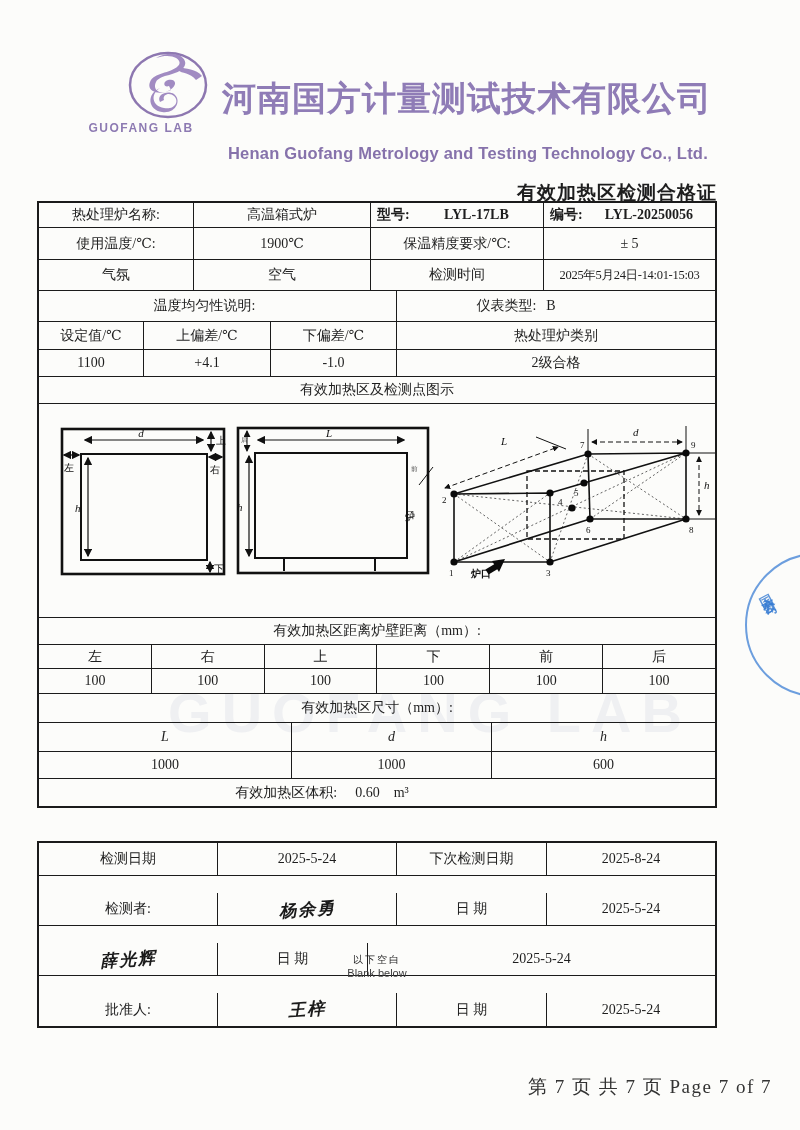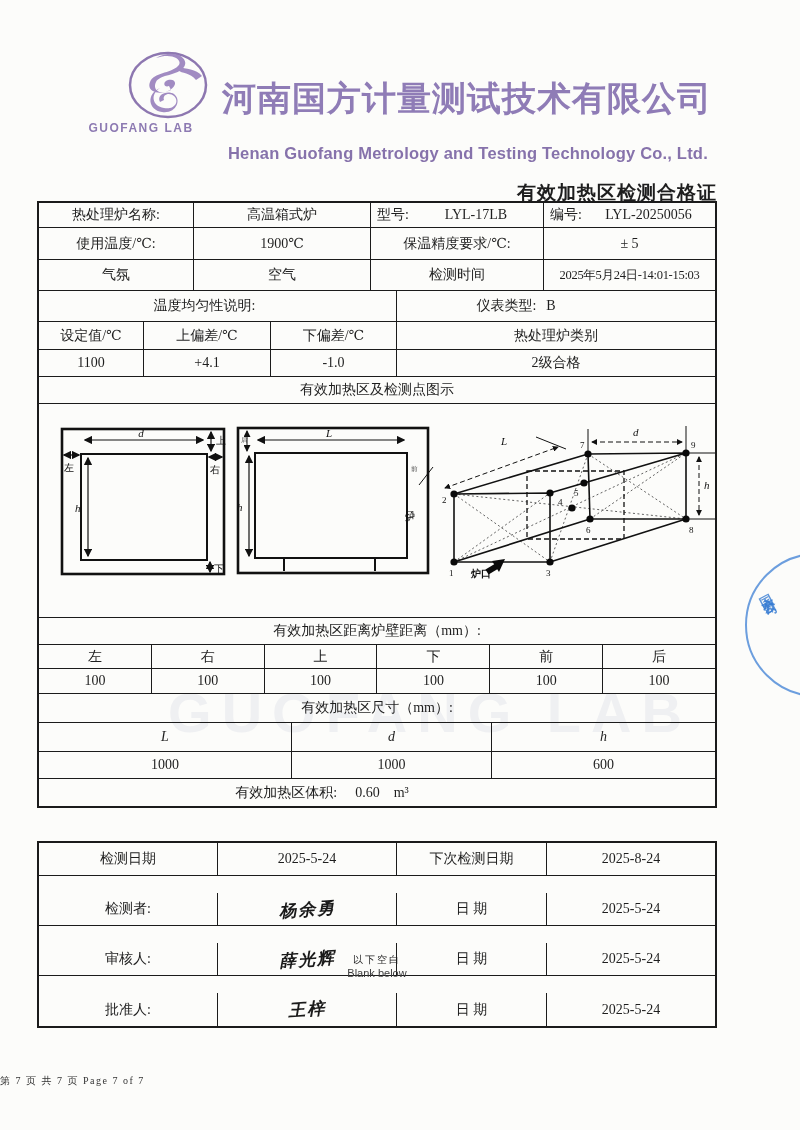--- a/index.html
+++ b/index.html
@@ -18,39 +18,39 @@
       font-size:19px;font-weight:bold;letter-spacing:1px;}
   
   .tbl{position:absolute;left:37px;width:680px;border:2px solid #1b1b1b;background:transparent;
        display:flex;flex-direction:column;box-sizing:border-box;}
   .row{display:flex;border-bottom:1.5px solid #1b1b1b;flex:0 0 auto;box-sizing:border-box;}
   .row:last-child{border-bottom:none;}
   .cell{border-right:1.5px solid #1b1b1b;display:flex;align-items:center;justify-content:center;
         box-sizing:border-box;font-size:14px;overflow:hidden;}
   .cell:last-child{border-right:none;}
   .cfill{flex:1;}
-  .labeled{justify-content:flex-start;}
+  .labeled{justify-content:flex-start;font-weight:bold;}
   .labeled .lab{padding-left:6px;white-space:nowrap;}
   .labeled .val{flex:1;text-align:center;}
   .tight{font-size:12.5px;letter-spacing:-0.3px;white-space:nowrap;}
   .shiftL13{transform:translateX(-13px);}
   .shiftL40 span{margin:0 5px;}
   .shiftL40{transform:translateX(-40px);}
   .volrow{transform:translateX(-55px);}
   .volrow .vv{margin-left:18px;}
   .volrow .vu{margin-left:14px;}
   .diagcell{position:relative;padding:0;}
   .diagcell svg{position:absolute;}
   .sig{font-size:17px;font-style:italic;font-weight:bold;letter-spacing:2px;transform:rotate(-4deg);color:#1a1a1a;}
   
   .blank-note{position:absolute;left:37px;top:953px;width:680px;text-align:center;}
   .blank-cn{font-size:10px;letter-spacing:2px;}
   .blank-en{font-size:11px;color:#3c3c3c;font-family:"Liberation Sans","DejaVu Sans",sans-serif;}
-  .page-footer{position:absolute;top:1074px;left:0;width:760px;text-align:left;font-size:10px;
-      letter-spacing:1.5px;color:#333;}
+  .page-footer{position:absolute;top:1074px;left:0;width:760px;text-align:right;font-size:19px;
+      letter-spacing:1.5px;color:#333;padding-left:12px;}
   
   .watermark{position:absolute;left:140px;top:680px;width:580px;text-align:center;font-size:56px;
       font-weight:bold;letter-spacing:10px;color:rgba(125,138,180,0.10);
       font-family:"Liberation Sans","DejaVu Sans",sans-serif;pointer-events:none;}
   .stamp-arc{position:absolute;left:745px;top:553px;width:144px;height:144px;border-radius:50%;
       border:2.5px solid rgba(52,122,210,0.72);box-sizing:border-box;}
   .stamp-chars{position:absolute;left:752px;top:586px;writing-mode:vertical-rl;
       transform:rotate(-28deg);font-size:13px;font-weight:bold;color:rgba(52,122,210,0.8);
       letter-spacing:3px;}
   svg text{fill:#111;}
@@ -317,21 +317,20 @@
     <div class="row" style="height:33px;">
       <div class="cell" style="width:179px;">检测者:</div>
       <div class="cell" style="width:179px;">
         <span class="sig">杨余勇</span>
       </div>
       <div class="cell" style="width:150px;">日 期</div>
       <div class="cell cfill">2025-5-24</div>
     </div>
 
     <div class="row" style="height:33px;">
-      <div class="cell" style="width:179px;">审核人:</div>
       <div class="cell" style="width:179px;">
         <span class="sig">薛光辉</span>
       </div>
       <div class="cell" style="width:150px;">日 期</div>
       <div class="cell cfill">2025-5-24</div>
     </div>
 
     <div class="row" style="height:33px;">
       <div class="cell" style="width:179px;">批准人:</div>
       <div class="cell" style="width:179px;">

